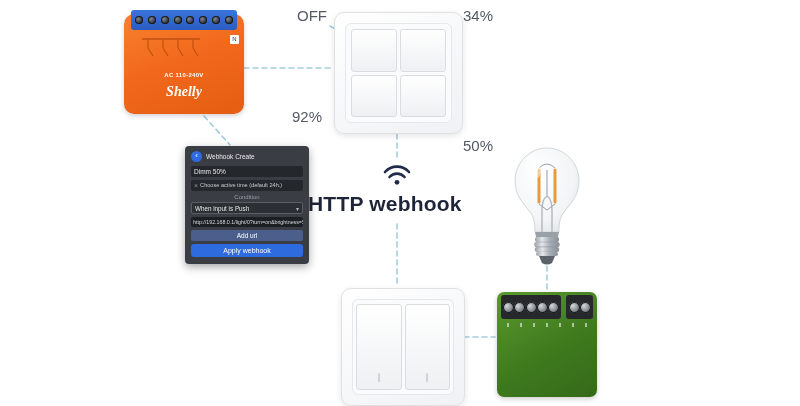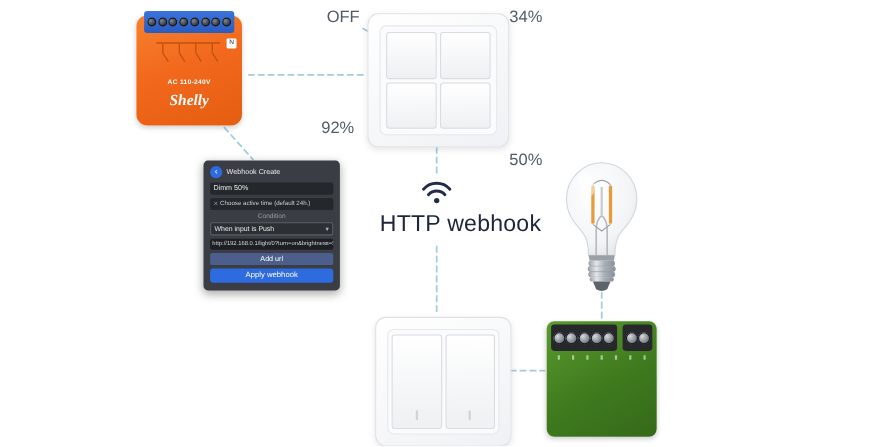--- a/index.html
+++ b/index.html
@@ -14,21 +14,21 @@
   .dev{z-index:2;}
 
   
   .pct{z-index:2;font-size:15px;color:#525a66;}
   .lbl-off{left:297px;top:7px;}
   .lbl-25{left:463px;top:7px;}
   .lbl-100{left:292px;top:108px;}
   .lbl-50{left:463px;top:108px;margin-top:29px;}
 
   
-  .relay{left:124px;top:10px;width:96px;height:104px;}
+  .relay{left:124px;top:10px;width:120px;height:104px;}
   .relay-body{position:absolute;left:0;top:4px;right:0;bottom:0;
     background:linear-gradient(160deg,#f7812f,#f2691d 45%,#e55d10);
     border-radius:10px;box-shadow:0 2px 5px rgba(0,0,0,.18);}
   .relay-terms{position:absolute;top:0;left:7px;right:7px;height:20px;
     background:linear-gradient(#3b74dd,#2a5cc0);border-radius:3px;
     display:flex;align-items:center;justify-content:space-around;padding:0 2px;z-index:2;}
   .screw{width:8px;height:8px;border-radius:50%;
     background:radial-gradient(circle at 35% 35%,#7e8795,#23272e 75%);
     box-shadow:inset 0 0 0 1px #171a1f;}
   .relay-schem{position:absolute;top:26px;left:14px;z-index:2;}
@@ -75,22 +75,22 @@
     padding:0 3px;font-size:6.3px;color:#e6e8ea;box-sizing:border-box;}
   .caret{font-size:6px;color:#aeb3ba;}
   .dlg-url{margin-top:3px;height:10px;background:#1c1f23;border-radius:2px;padding:0 2px;
     line-height:10px;font-size:5.3px;color:#d7dbe0;white-space:nowrap;overflow:hidden;}
   .dlg-btn{margin-top:3px;border-radius:2px;color:#fff;text-align:center;}
   .dlg-btn.add{height:11px;line-height:11px;background:#4c5f8c;font-size:6.5px;}
   .dlg-btn.apply{height:13px;line-height:13px;background:#2e6bdf;font-size:7px;border-radius:3px;}
 
   
   .wifi{left:382px;top:162px;width:30px;height:24px;}
-  .headline{left:308px;top:192px;width:184px;text-align:right;font-size:21px;
-    font-weight:normal;color:#1e2539;letter-spacing:.2px;}
+  .headline{left:308px;top:192px;width:184px;text-align:left;font-size:21px;
+    font-weight:bold;color:#1e2539;letter-spacing:.2px;}
 
   
   .bulb{left:512px;top:140px;width:70px;height:126px;}
 
   
   .module{left:497px;top:292px;width:100px;height:105px;
     background:linear-gradient(150deg,#5a9a2e,#3f7a1e 55%,#35691a);
     border-radius:7px;box-shadow:0 2px 5px rgba(0,0,0,.2);}
   .module-terms{position:absolute;top:3px;left:4px;right:4px;height:24px;display:flex;gap:5px;}
   .tblock{background:#26282c;border-radius:3px;display:flex;align-items:center;

